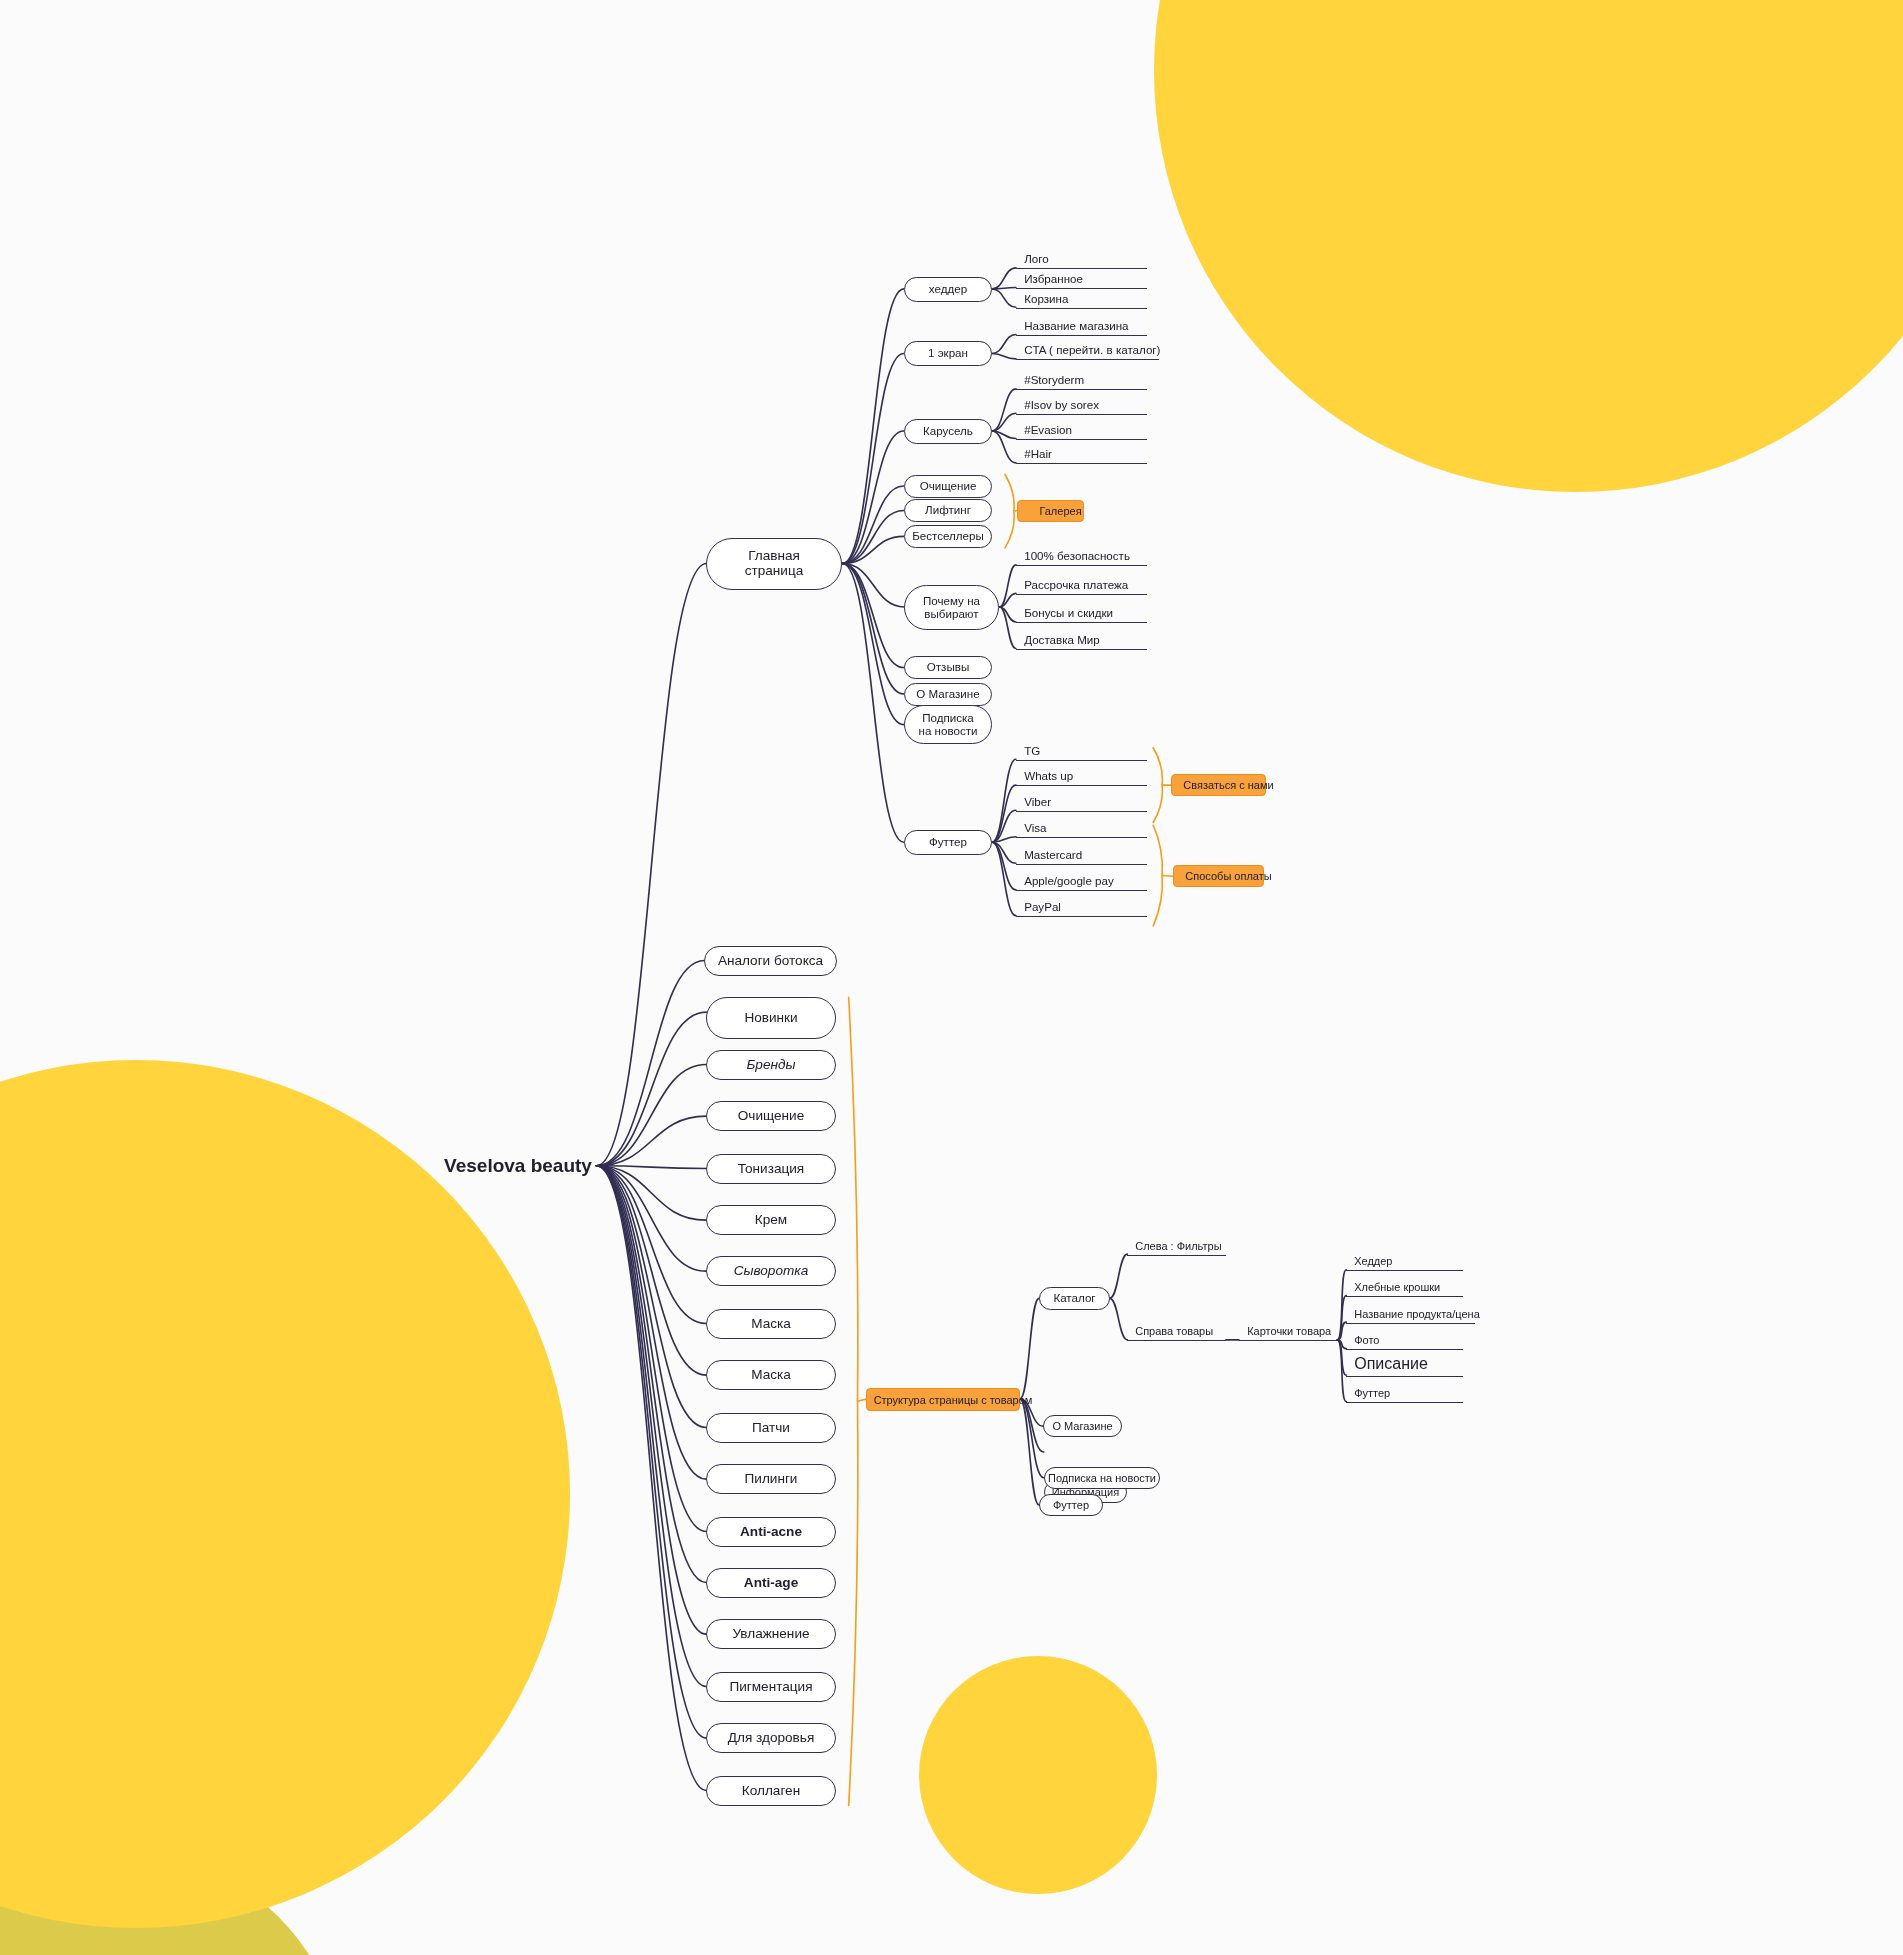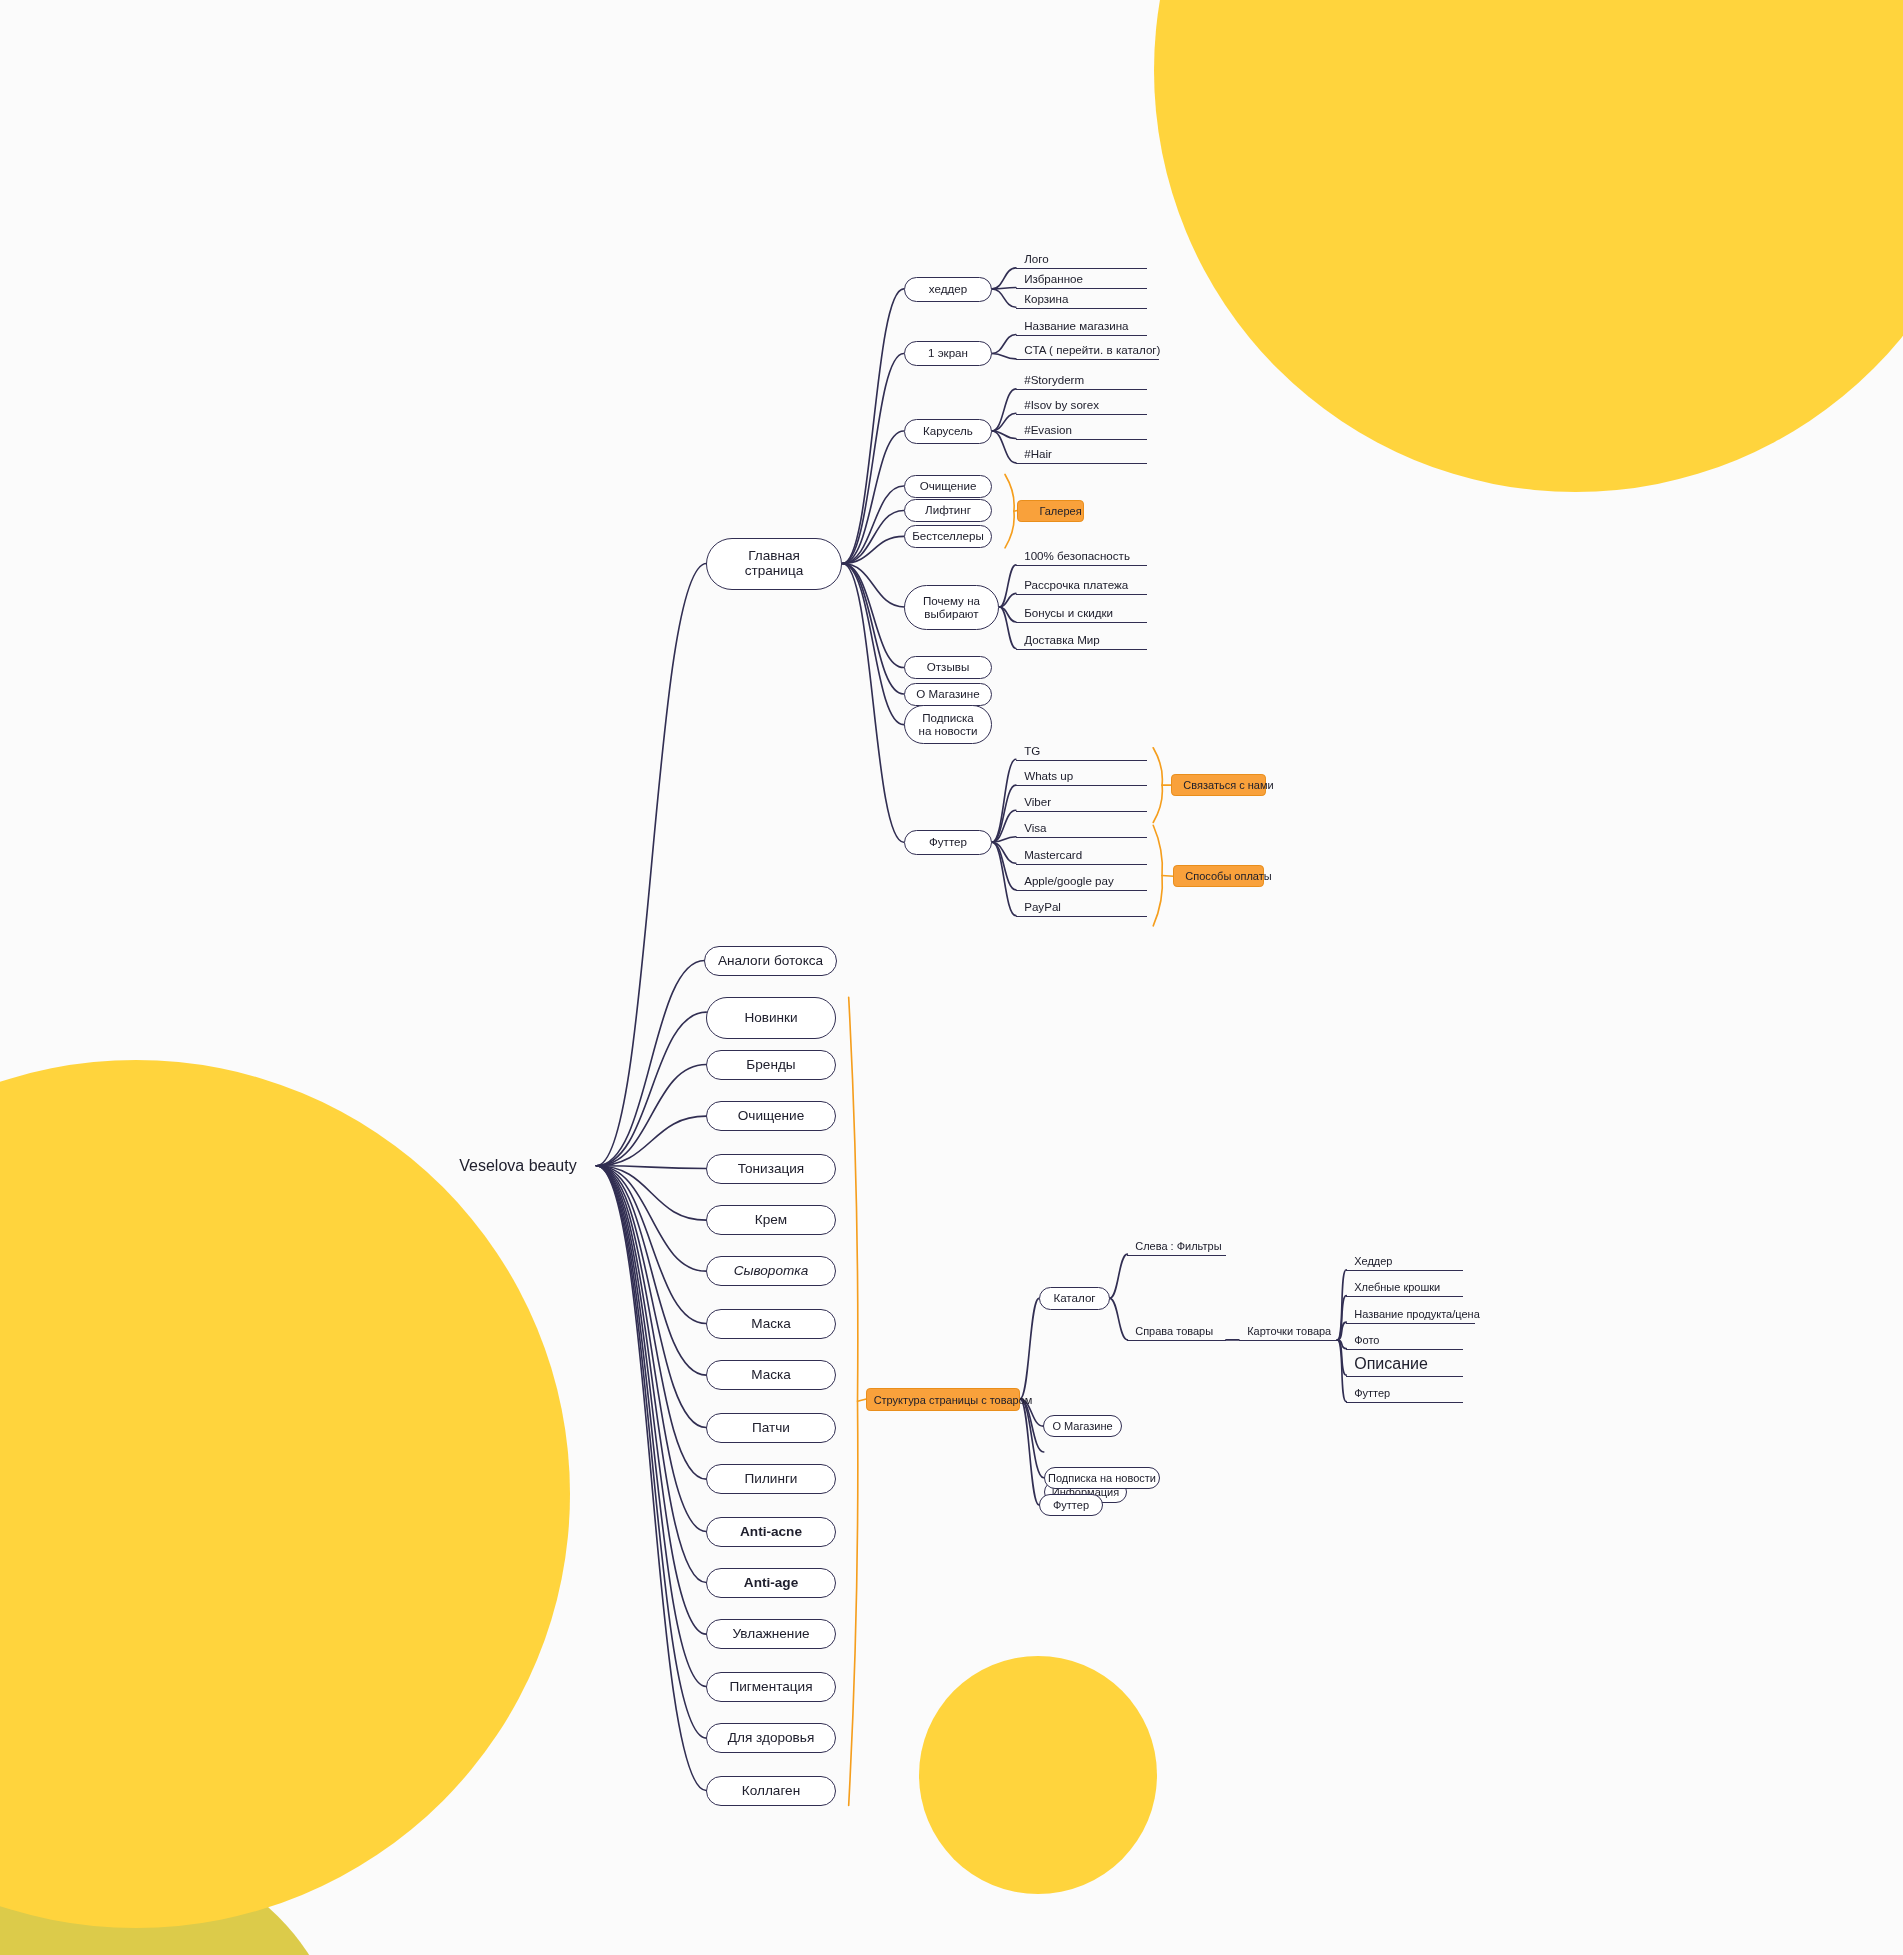--- a/index.html
+++ b/index.html
@@ -24,21 +24,21 @@
   .badge span{font-size:102px;letter-spacing:-2.7px;color:#0E0E12;white-space:nowrap;}
   #diagram{position:absolute;left:0;top:0;width:1904px;height:1955px;}
   #diagram svg{position:absolute;left:0;top:0;}
   .node{position:absolute;box-sizing:border-box;}
   .pill{display:flex;align-items:center;justify-content:center;text-align:center;background:#FFFFFF;
         border:1.4px solid var(--node-border);border-radius:679px;white-space:pre-line;line-height:1.1;font-size:13.6px;}
   .leaf{display:flex;align-items:flex-end;padding:0 0 3.4px 8.2px;border-bottom:1.4px solid var(--node-border);
         white-space:nowrap;font-size:11.6px;overflow:visible;}
   .orange{display:flex;align-items:center;justify-content:center;background:var(--orange-fill);
         border:1.4px solid var(--orange-border);border-radius:4.1px;font-size:11px;white-space:nowrap;color:#20202C;padding-left:20px;}
-  .root{display:flex;align-items:center;justify-content:center;font-weight:400;font-size:16px;white-space:nowrap;}
+  .root{display:flex;align-items:center;justify-content:center;font-weight:700;font-size:19px;white-space:nowrap;}
 </style>
 </head>
 <body>
 
 <div class="page">
 
   <div class="circle olive" style="left:-116px;top:1849px;width:462px;height:462px;"></div>
   <div class="circle" style="left:1154px;top:-351px;width:843px;height:843px;"></div>
   <div class="circle" style="left:-298px;top:1060px;width:868px;height:868px;"></div>
   <div class="circle" style="left:919px;top:1656px;width:238px;height:238px;"></div>
@@ -116,21 +116,21 @@
         <path d="M1696 1214 Q1712 1251 1709 1288 Q1712 1325 1696 1362" fill="none" stroke="#F59E1D" stroke-width="2.4" stroke-linecap="round"></path>
         <path d="M1709 1288 L1726 1289" fill="none" stroke="#F59E1D" stroke-width="2.4" stroke-linecap="round"></path>
         <path d="M1248 1467 Q1264 1764.25 1261 2061.5 Q1264 2358.75 1248 2656" fill="none" stroke="#F59E1D" stroke-width="2.4" stroke-linecap="round"></path>
         <path d="M1261 2061.5 L1274 2058" fill="none" stroke="#F59E1D" stroke-width="2.4" stroke-linecap="round"></path>
       </svg>
       <div class="node root" style="left: 440px; top: 1152px; width: 156px; height: 27px;">Veselova beauty</div>
       <div class="node pill" style="left: 706px; top: 538px; width: 136px; height: 52px;">Главная
 страница</div>
       <div class="node pill" style="left: 704px; top: 946px; width: 133px; height: 30px;">Аналоги ботокса</div>
       <div class="node pill" style="left: 706px; top: 997px; width: 130px; height: 42px;">Новинки</div>
-      <div class="node pill" style="left: 706px; top: 1050px; width: 130px; height: 30px;">Бренды</div>
+      <div class="node pill" style="left: 706px; top: 1050px; width: 130px; height: 30px; font-style: italic;">Бренды</div>
       <div class="node pill" style="left: 706px; top: 1101px; width: 130px; height: 30px;">Очищение</div>
       <div class="node pill" style="left: 706px; top: 1154px; width: 130px; height: 30px;">Тонизация</div>
       <div class="node pill" style="left: 706px; top: 1205px; width: 130px; height: 30px;">Крем</div>
       <div class="node pill" style="left: 706px; top: 1256px; width: 130px; height: 30px; font-style: italic;">Сыворотка</div>
       <div class="node pill" style="left: 706px; top: 1309px; width: 130px; height: 30px;">Маска</div>
       <div class="node pill" style="left: 706px; top: 1360px; width: 130px; height: 30px;">Маска</div>
       <div class="node pill" style="left: 706px; top: 1413px; width: 130px; height: 30px;">Патчи</div>
       <div class="node pill" style="left: 706px; top: 1464px; width: 130px; height: 30px;">Пилинги</div>
       <div class="node pill" style="left: 706px; top: 1517px; width: 130px; height: 30px; font-weight: 700;">Anti-acne</div>
       <div class="node pill" style="left: 706px; top: 1568px; width: 130px; height: 30px; font-weight: 700;">Anti-age</div>

